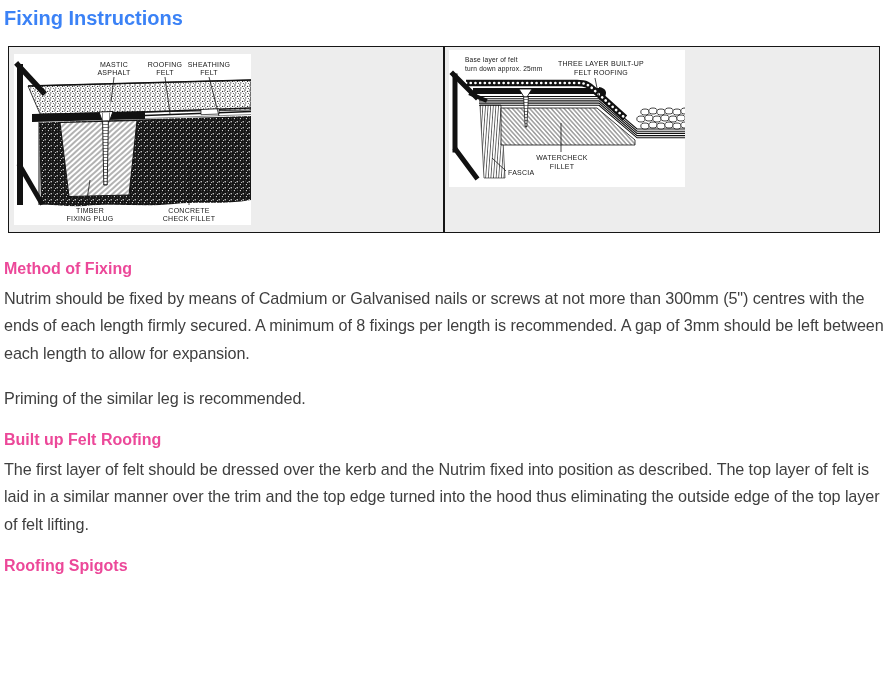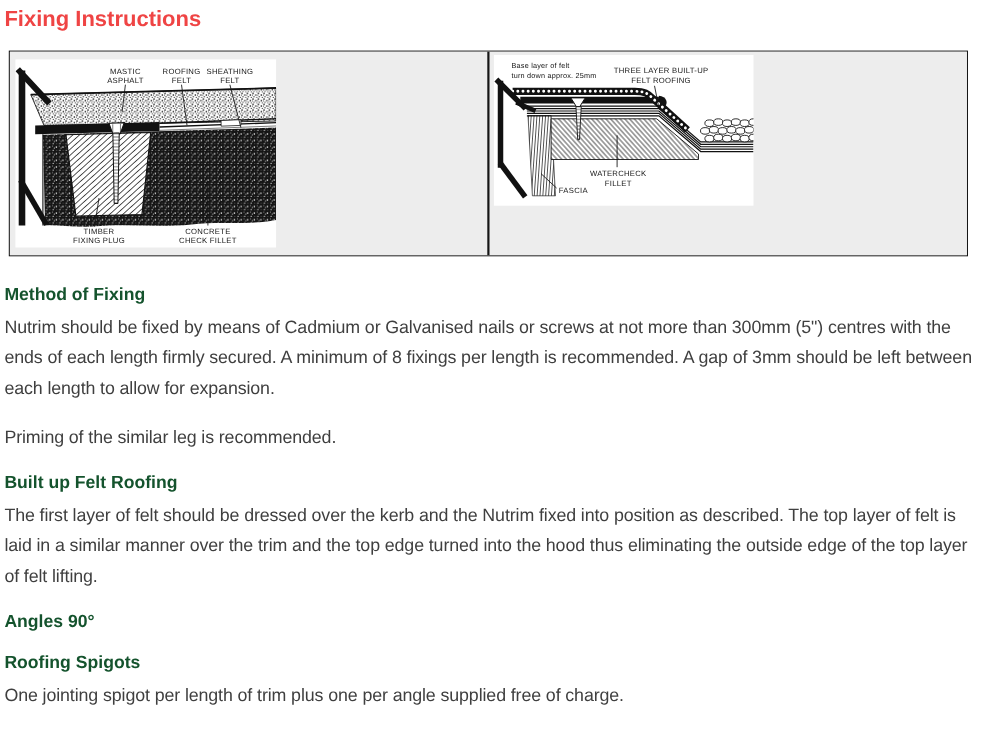--- a/index.html
+++ b/index.html
@@ -4,38 +4,38 @@
 <style>
   html, body { background:#ffffff; }
   body {
     margin:0; padding:2px 8px 0 4px;
     width:892px; box-sizing:border-box;
     font-family:"Liberation Sans","DejaVu Sans",sans-serif;
     color:#3f3f3f;
   }
   h1 {
     font-size:20px; line-height:24px; font-weight:700;
-    color:#ef4444; margin:4px 0 0 0;
+    color:#3b82f6; margin:4px 0 0 0;
   }
   .figures {
     margin:16px 4px 26px 4px;
     border:1.5px solid #161616;
     display:flex; height:187px; box-sizing:border-box;
     background:#ededed;
   }
   figure { margin:0; padding:0; }
   .fig-cell { flex:1 1 50%; background:#ededed; overflow:hidden; }
   .fig-cell + .fig-cell { border-left:2px solid #161616; }
   .fig-img { background:#ffffff; display:block; }
   .fig-img.left  { width:237px; height:171px; margin:7px 0 0 5px; }
   .fig-img.right { width:236px; height:137px; margin:3px 0 0 4px; }
   .fig-img svg { display:block; }
   h3 {
     font-size:16px; line-height:19px; font-weight:700;
-    color:#14532d; margin:18px 0 7px 0;
+    color:#ec4899; margin:18px 0 7px 0;
   }
   p {
     font-size:16.2px; line-height:27.3px;
     margin:0 0 18px 0; letter-spacing:-0.1px; max-width:880px;
   }
   section:last-of-type p:last-child { margin-bottom:0; }
   svg text { font-family:"Liberation Sans","DejaVu Sans",sans-serif; fill:#161616; }
   .lbl   { font-size:7px;   letter-spacing:0.25px; }
   .lbl-s { font-size:6.6px; letter-spacing:0.2px; }
   .leader { stroke:#161616; stroke-width:0.8; fill:none; }
@@ -214,21 +214,19 @@
     <p>Nutrim should be fixed by means of Cadmium or Galvanised nails or screws at not more than 300mm (5") centres with the ends of each length firmly secured. A minimum of 8 fixings per length is recommended. A gap of 3mm should be left between each length to allow for expansion.</p>
     <p>Priming of the similar leg is recommended.</p>
   </section>
 
   <section>
     <h3>Built up Felt Roofing</h3>
     <p>The first layer of felt should be dressed over the kerb and the Nutrim fixed into position as described. The top layer of felt is laid in a similar manner over the trim and the top edge turned into the hood thus eliminating the outside edge of the top layer of felt lifting.</p>
   </section>
 
   <section>
-    <h3>Angles 90°</h3>
   </section>
 
   <section>
     <h3>Roofing Spigots</h3>
-    <p>One jointing spigot per length of trim plus one per angle supplied free of charge.</p>
   </section>
 
 </main>
 
 </body></html>

